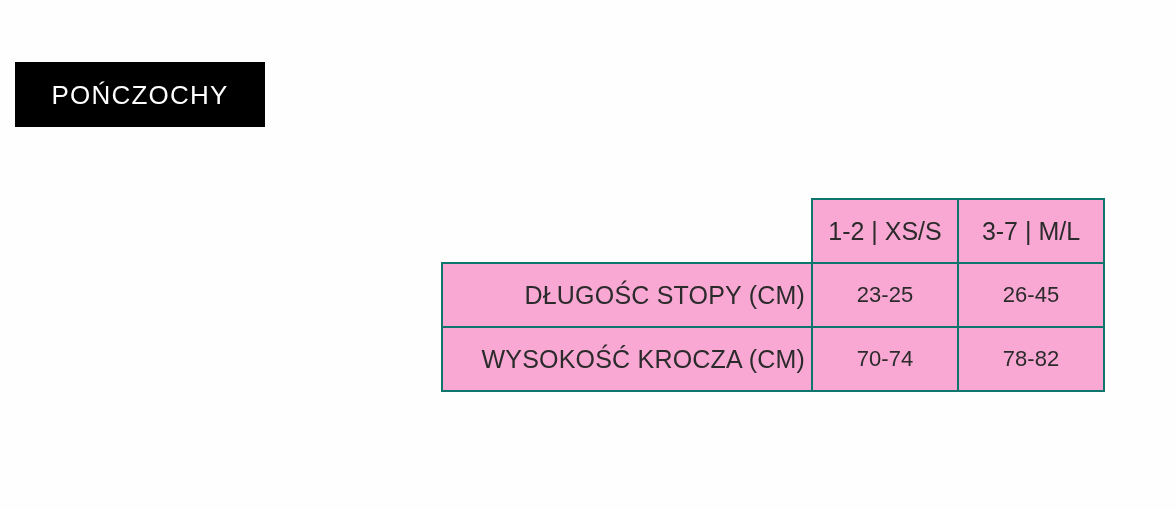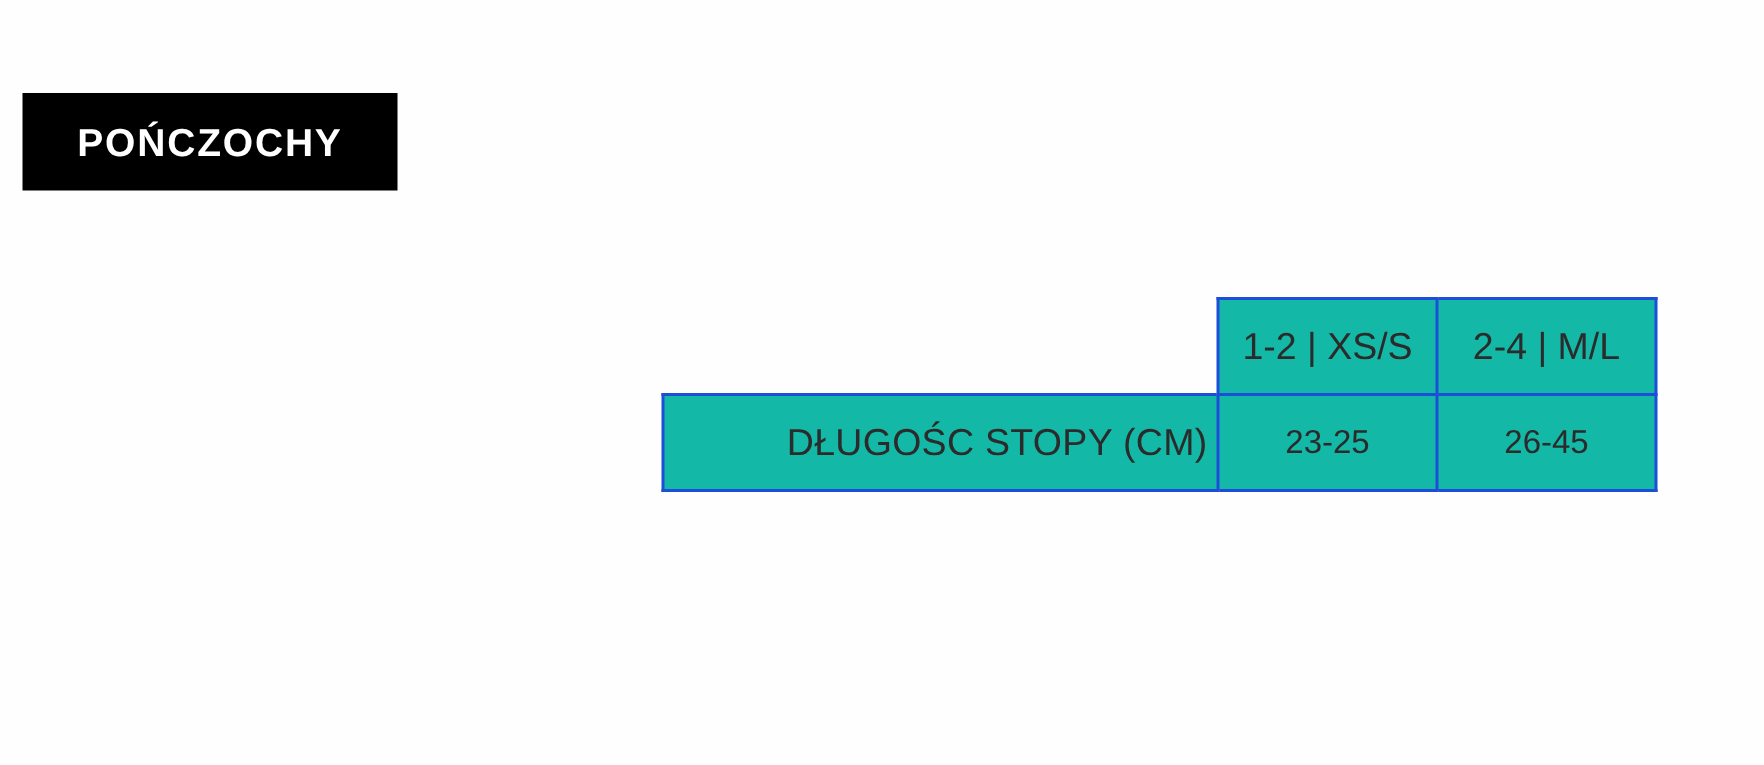--- a/index.html
+++ b/index.html
@@ -24,49 +24,49 @@
     width: 250px;
     height: 65px;
     background: #000000;
     display: flex;
     align-items: center;
     justify-content: center;
   }
   .title-badge-text {
     color: #ffffff;
     font-size: 26px;
-    font-weight: bold;
+    font-weight: normal;
     letter-spacing: 1.2px;
     line-height: 1;
     white-space: nowrap;
   }
 
   
   .size-table {
     position: absolute;
     left: 441px;
     top: 198px;
     width: 651px;
     border-collapse: collapse;
     table-layout: fixed;
   }
   .size-table col.col-label { width: 370px; }
   .size-table col.col-val   { width: 146px; }
 
   .size-table td,
   .size-table th {
-    border: 2px solid #1d4ed8;
+    border: 2px solid #0f766e;
     color: #2b2b2b;
     font-weight: normal;
     font-size: 25px;
     text-align: center;
     vertical-align: middle;
     height: 62px;
     padding: 0 6px;
-    background: #14b8a6;
+    background: #f9a8d4;
   }
 
   
   .size-table thead th.corner {
     border: none;
     background: transparent;
   }
   .size-table thead th.hdr {
     font-size: 25px;
     white-space: nowrap;
@@ -93,23 +93,28 @@
 <table class="size-table">
   <colgroup>
     <col class="col-label">
     <col class="col-val">
     <col class="col-val">
   </colgroup>
   <thead>
     <tr>
       <th class="corner"></th>
       <th class="hdr">1-2 | XS/S</th>
-      <th class="hdr">2-4 | M/L</th>
+      <th class="hdr">3-7 | M/L</th>
     </tr>
   </thead>
   <tbody>
     <tr>
       <td class="row-label">DŁUGOŚC STOPY (CM)</td>
       <td class="value">23-25</td>
       <td class="value">26-45</td>
     </tr>
+    <tr>
+      <td class="row-label">WYSOKOŚĆ KROCZA (CM)</td>
+      <td class="value">70-74</td>
+      <td class="value">78-82</td>
+    </tr>
   </tbody>
 </table>
 
 </body></html>

